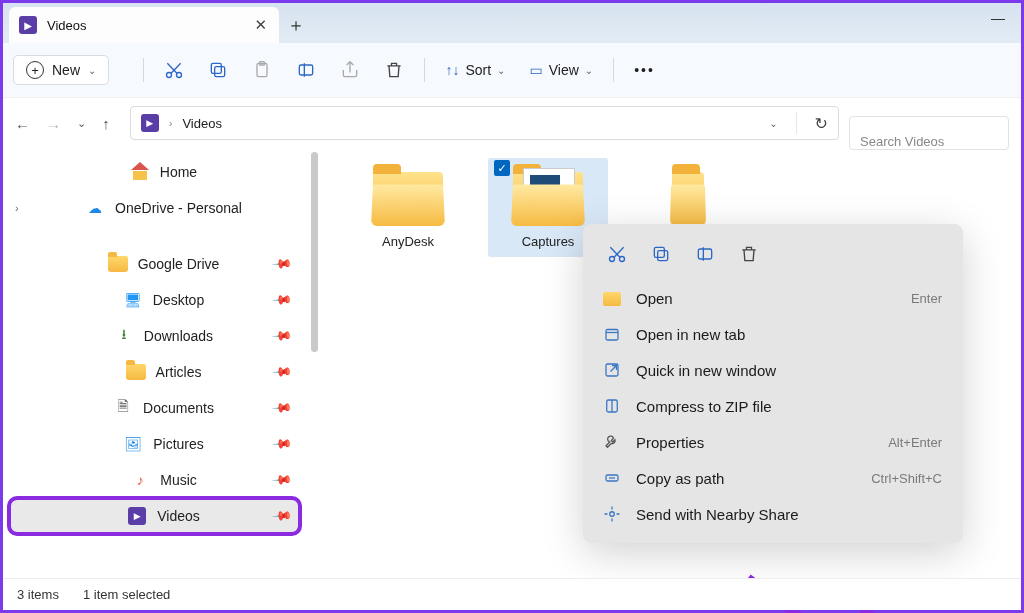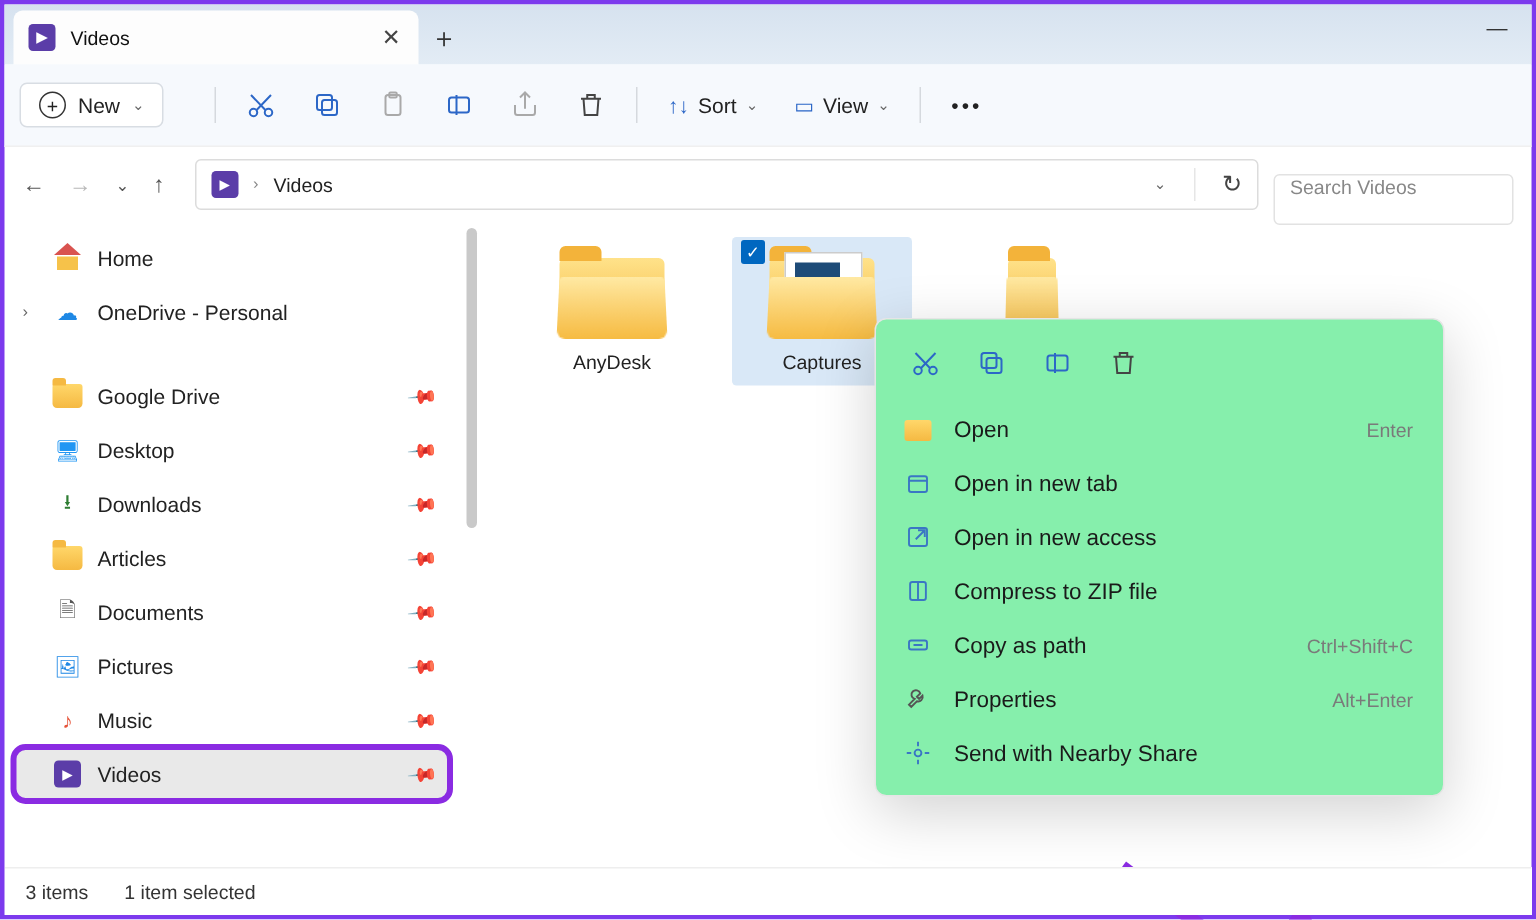--- a/index.html
+++ b/index.html
@@ -31,27 +31,27 @@
   
   .addr-row { height:50px; display:flex; align-items:center; padding:0 12px; gap:10px; }
   .nav-arrows { display:flex; align-items:center; gap:16px; color:#555; }
   .nav-arrows .dis { color:#b8b8b8; }
   .nav-arrows span { font-size:15px; }
   .addrbar { flex:1; height:34px; border:1px solid #dcdcdc; border-radius:4px; display:flex; align-items:center; padding:0 10px; gap:10px; margin-left:10px; }
   .addrbar .a-icon { width:18px; height:18px; background:#5b3da8; border-radius:3px; display:flex; align-items:center; justify-content:center; color:#fff; font-size:9px; }
   .addrbar .crumb { font-size:13px; color:#222; }
   .addrbar .sep { color:#888; font-size:11px; }
   .addrbar .asp { flex:1; }
-  .searchbox { width:160px; height:34px; border:1px solid #e2e2e2; border-radius:4px; padding:0 10px; font-size:13px; color:#888; display:flex; align-items:flex-start;margin-top:20px; }
+  .searchbox { width:160px; height:34px; border:1px solid #e2e2e2; border-radius:4px; padding:0 10px; font-size:13px; color:#888; display:flex; align-items:flex-end;margin-top:20px; }
   
   
   .main { display:flex; height:calc(100% - 40px - 55px - 50px - 32px); }
   .navpane { width:315px; padding:6px 0 0 6px; position:relative; }
   .nav-scrollthumb { position:absolute; right:0; top:4px; width:7px; height:200px; background:#c9c9c9; border-radius:4px; }
-  .nav-item { display:flex; align-items:center; gap:10px; height:36px; padding:0 8px 0 26px; font-size:14px; color:#222; border-radius:4px; margin-right:18px; position:relative; }
+  .nav-item { display:flex; align-items:center; gap:10px; height:36px; padding:0 8px 0 26px; font-size:14px; color:#222; border-radius:4px; margin-right:18px; position:relative;justify-content:center; }
   .nav-item.sel { background:#e9e9e9; }
   .nav-item.highlight { outline:4px solid #8a2be2; outline-offset:-2px; border-radius:8px; }
   .nav-item .pin { position:absolute; right:10px; color:#7a7a7a; font-size:13px; transform:rotate(40deg); }
   .nav-item .expander { position:absolute; left:6px; color:#666; font-size:11px; }
   .nico { width:20px; height:20px; display:flex; align-items:center; justify-content:center; }
   .nav-gap { height:20px; }
   .folder-ico { width:20px; height:16px; background:linear-gradient(#ffd76a,#f5b942); border-radius:2px 2px 3px 3px; position:relative; }
   .folder-ico::before { content:""; position:absolute; top:-4px; left:0; width:9px; height:5px; background:#f5b942; border-radius:2px 2px 0 0; }
   .home-ico { width:18px; height:16px; position:relative; }
   .home-ico::before{content:"";position:absolute;bottom:0;left:2px;width:14px;height:9px;background:#f6c24a;}
@@ -65,21 +65,21 @@
   .file-item .check { position:absolute; top:2px; left:6px; width:16px; height:16px; background:#0067c0; border-radius:2px; color:#fff; font-size:11px; display:flex; align-items:center; justify-content:center; }
   .big-folder { width:78px; height:60px; position:relative; }
   .big-folder .back { position:absolute; inset:6px 4px 0 4px; background:linear-gradient(#ffe28a,#f3b33a); border-radius:4px 4px 6px 6px; }
   .big-folder .back::before { content:""; position:absolute; top:-8px; left:0; width:28px; height:10px; background:#f3b33a; border-radius:4px 4px 0 0; }
   .big-folder .front { position:absolute; left:2px; right:2px; bottom:0; height:44px; background:linear-gradient(#ffe9a3,#f6bb42); border-radius:3px 3px 6px 6px; transform:perspective(80px) rotateX(6deg); transform-origin:bottom; }
   .big-folder.withprev .prev { position:absolute; top:2px; left:14px; width:52px; height:36px; background:#fff; border:1px solid #ccc; }
   .big-folder.withprev .prev::after { content:""; position:absolute; top:6px; left:6px; width:30px; height:20px; background:#1e4b78; }
   .file-item .flabel { font-size:13px; color:#222; }
   
   
-  .ctx { position:absolute; top:209px; left:580px; width:380px; background:#86efac; border:1px solid #e5e5e5; border-radius:8px; box-shadow:0 10px 40px rgba(0,0,0,0.18); padding:6px 0 10px; }
+  .ctx { position:absolute; top:221px; left:580px; width:380px; background:#e5e5e5; border:1px solid #e5e5e5; border-radius:8px; box-shadow:0 10px 40px rgba(0,0,0,0.18); padding:6px 0 10px; }
   .ctx-toprow { display:flex; gap:6px; padding:6px 14px 10px; }
   .ctx-topbtn { width:38px; height:34px; display:flex; align-items:center; justify-content:center; border-radius:4px; }
   .ctx-topbtn svg { width:20px; height:20px; }
   .ctx-item { display:flex; align-items:center; gap:14px; padding:9px 20px 9px 18px; font-size:15px; color:#1a1a1a; }
   .ctx-item .ci-icon { width:20px; display:flex; justify-content:center; color:#3a76c4; }
   .ctx-item .ci-label { flex:1; }
   .ctx-item .ci-accel { font-size:13px; color:#7a7a7a;text-align:center; }
   
   
   .arrow { position:absolute; top:420px; left:420px; width:190px; height:150px; pointer-events:none; }
@@ -333,51 +333,51 @@
           <span class="ci-label">Open in new tab</span>
           <span class="ci-accel"></span>
         </div>
         <div class="ctx-item">
           <span class="ci-icon">
             <svg width="18" height="18" viewBox="0 0 24 24" fill="none" stroke="#3a76c4" stroke-width="1.7">
               <rect x="4" y="4" width="16" height="16" rx="2"></rect>
               <path d="M10 14l8-8M12 6h6v6"></path>
             </svg>
           </span>
-          <span class="ci-label">Open in new access</span>
+          <span class="ci-label">Quick in new window</span>
           <span class="ci-accel"></span>
         </div>
         <div class="ctx-item">
           <span class="ci-icon">
             <svg width="18" height="18" viewBox="0 0 24 24" fill="none" stroke="#3a76c4" stroke-width="1.7">
               <rect x="5" y="4" width="14" height="16" rx="2"></rect>
               <path d="M12 4v16"></path>
             </svg>
           </span>
           <span class="ci-label">Compress to ZIP file</span>
           <span class="ci-accel"></span>
         </div>
         <div class="ctx-item">
           <span class="ci-icon">
+            <svg width="18" height="18" viewBox="0 0 24 24" fill="none" stroke="#555" stroke-width="1.7">
+              <path d="M14 7a4 4 0 1 0-5 5l-5 5 2 2 5-5a4 4 0 0 0 5-5l-3 3-2-2z"></path>
+            </svg>
+          </span>
+          <span class="ci-label">Properties</span>
+          <span class="ci-accel">Alt+Enter</span>
+        </div>
+        <div class="ctx-item">
+          <span class="ci-icon">
             <svg width="18" height="18" viewBox="0 0 24 24" fill="none" stroke="#3a76c4" stroke-width="1.7">
               <rect x="4" y="8" width="16" height="8" rx="2"></rect>
               <path d="M8 12h8"></path>
             </svg>
           </span>
           <span class="ci-label">Copy as path</span>
           <span class="ci-accel">Ctrl+Shift+C</span>
-        </div>
-        <div class="ctx-item">
-          <span class="ci-icon">
-            <svg width="18" height="18" viewBox="0 0 24 24" fill="none" stroke="#555" stroke-width="1.7">
-              <path d="M14 7a4 4 0 1 0-5 5l-5 5 2 2 5-5a4 4 0 0 0 5-5l-3 3-2-2z"></path>
-            </svg>
-          </span>
-          <span class="ci-label">Properties</span>
-          <span class="ci-accel">Alt+Enter</span>
         </div>
         <div class="ctx-item">
           <span class="ci-icon">
             <svg width="18" height="18" viewBox="0 0 24 24" fill="none" stroke="#3a76c4" stroke-width="1.7">
               <circle cx="12" cy="12" r="3"></circle>
               <path d="M2 12h4M18 12h4M12 2v4M12 18v4"></path>
             </svg>
           </span>
           <span class="ci-label">Send with Nearby Share</span>
           <span class="ci-accel"></span>

